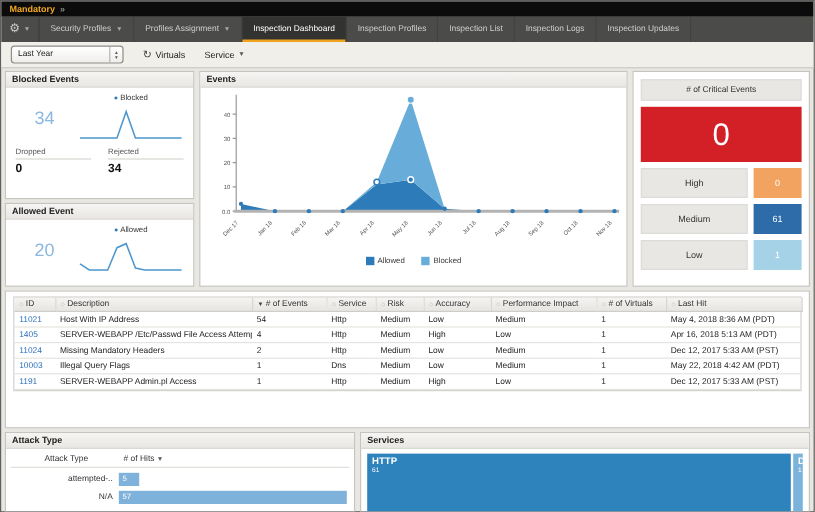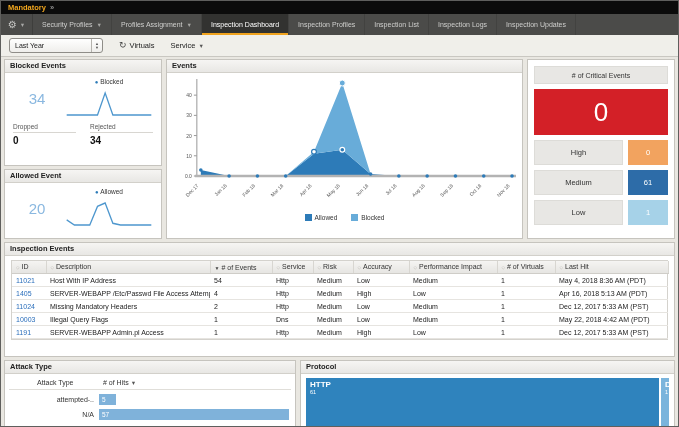--- a/index.html
+++ b/index.html
@@ -253,21 +253,20 @@
             <div class="risk-row">
               <div class="risk-label">Low</div>
               <div class="risk-badge" style="background: rgb(166, 210, 232);">1</div>
             </div>
           </div>
       </div>
     </div>
   </div>
 
   <div class="panel table-panel">
-    <div class="panel-title">Inspection Events</div>
     <div class="table-wrap">
       <table>
         <colgroup id="table-cols">
             <col style="width: 34px;">
             <col style="width: 164px;">
             <col style="width: 62px;">
             <col style="width: 41px;">
             <col style="width: 40px;">
             <col style="width: 56px;">
             <col style="width: 88px;">
@@ -367,21 +366,21 @@
           </div>
           <div class="attack-row">
             <div class="attack-label">N/A</div>
             <div class="attack-track">
               <div class="attack-bar" style="width: 100%; background: rgb(127, 178, 218);">57</div>
             </div>
           </div>
         </div>
     </div>
     <div class="panel">
-      <div class="panel-title">Protocol</div>
+      <div class="panel-title">Services</div>
       <div class="treemap" id="services-treemap">
           <div class="tm-box" style="width: 98.3871%; background: rgb(47, 131, 189);">
             <div class="tm-label">HTTP</div>
             <div class="tm-value">61</div>
           </div>
           <div class="tm-box" style="width: 1.6129%; background: rgb(122, 180, 220);">
             <div class="tm-label">DNS</div>
             <div class="tm-value">1</div>
           </div>
         </div>

